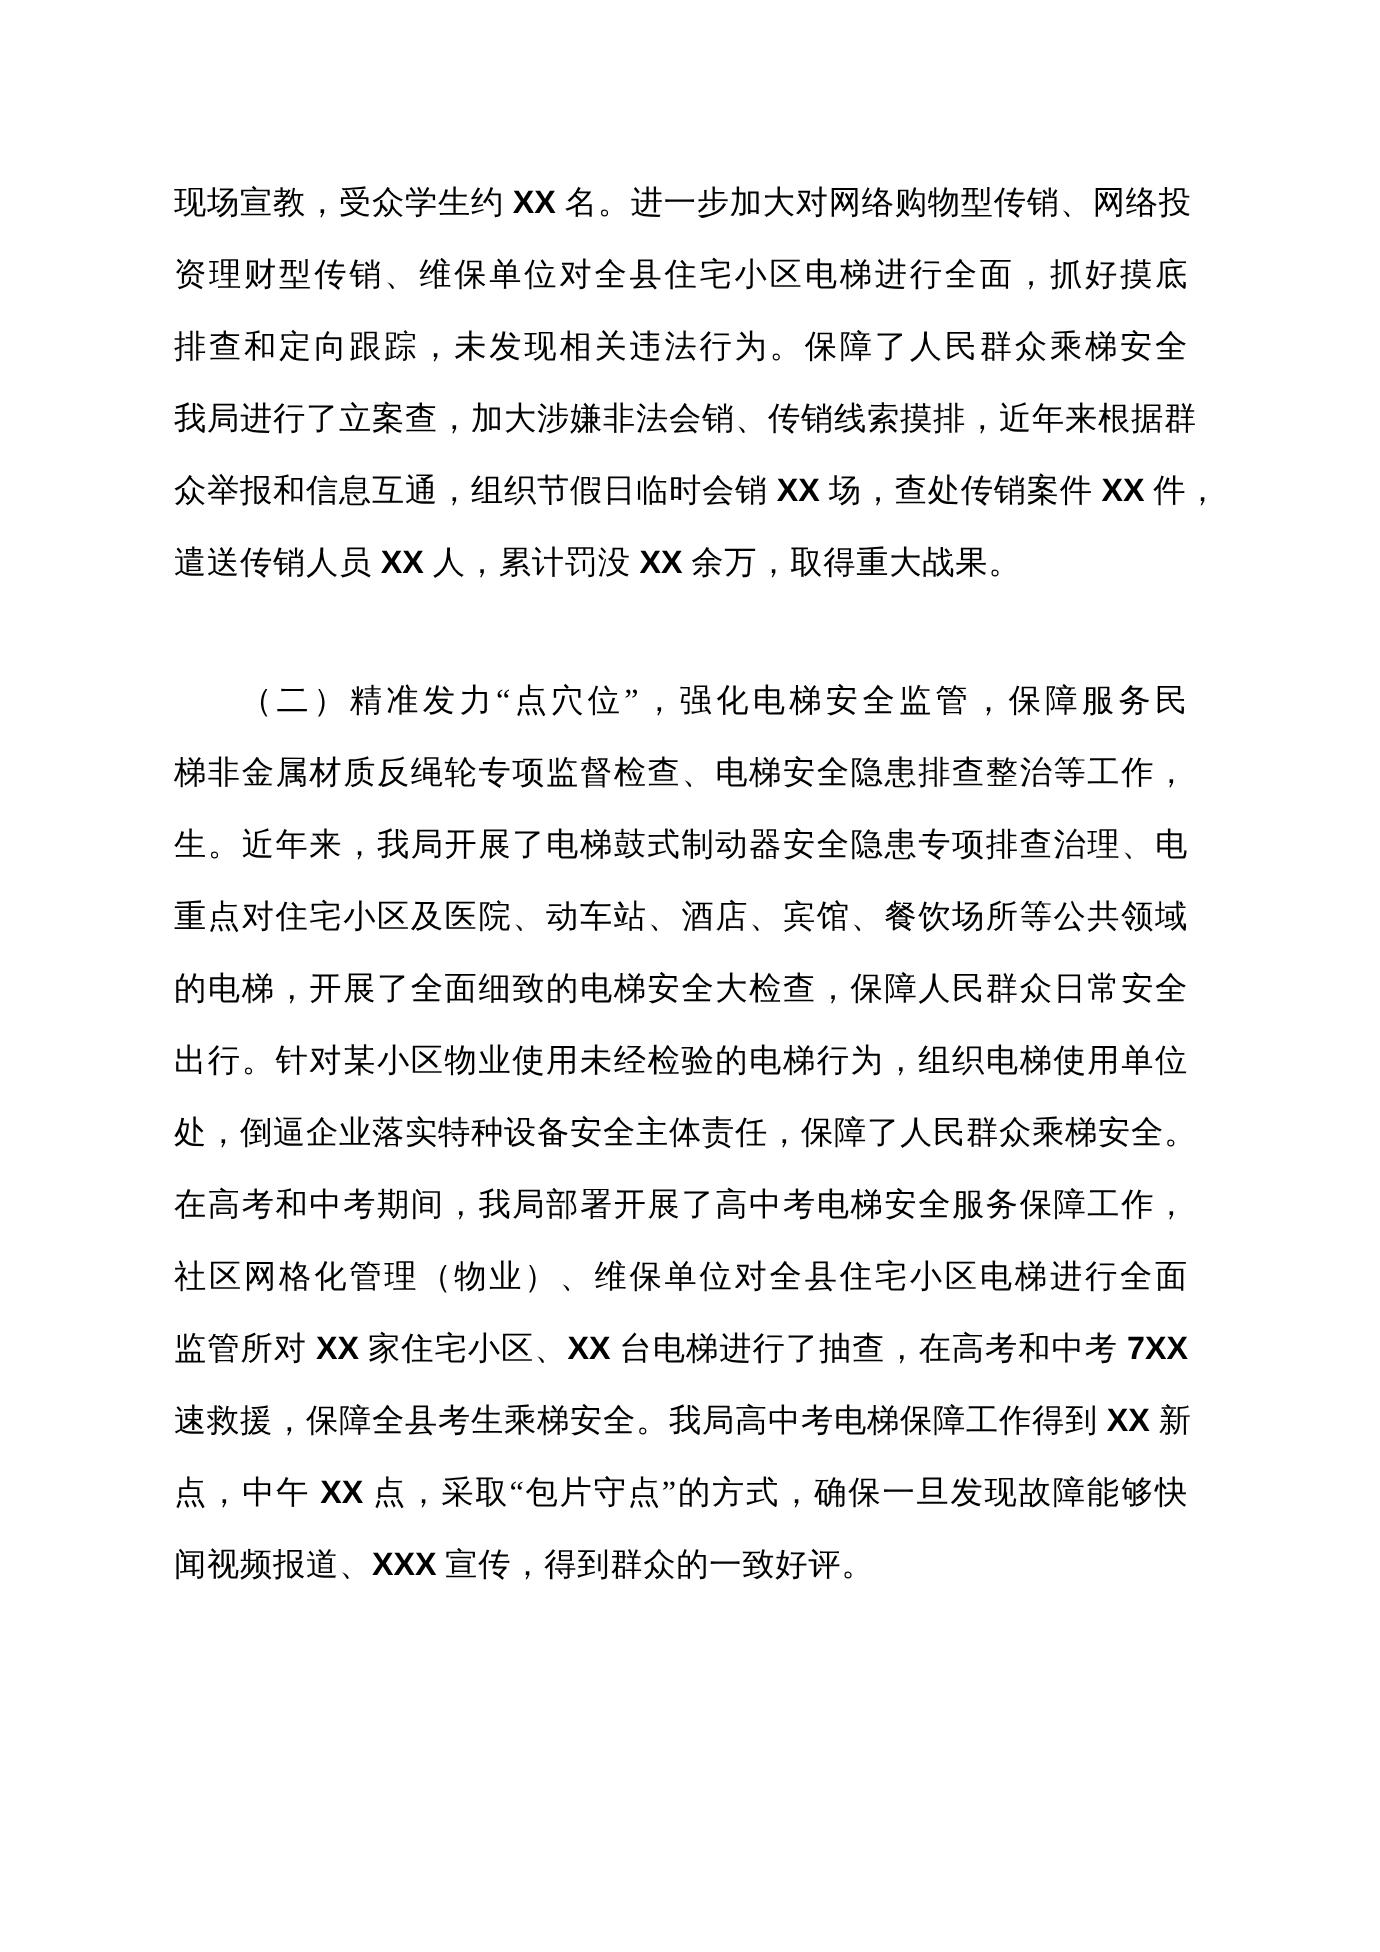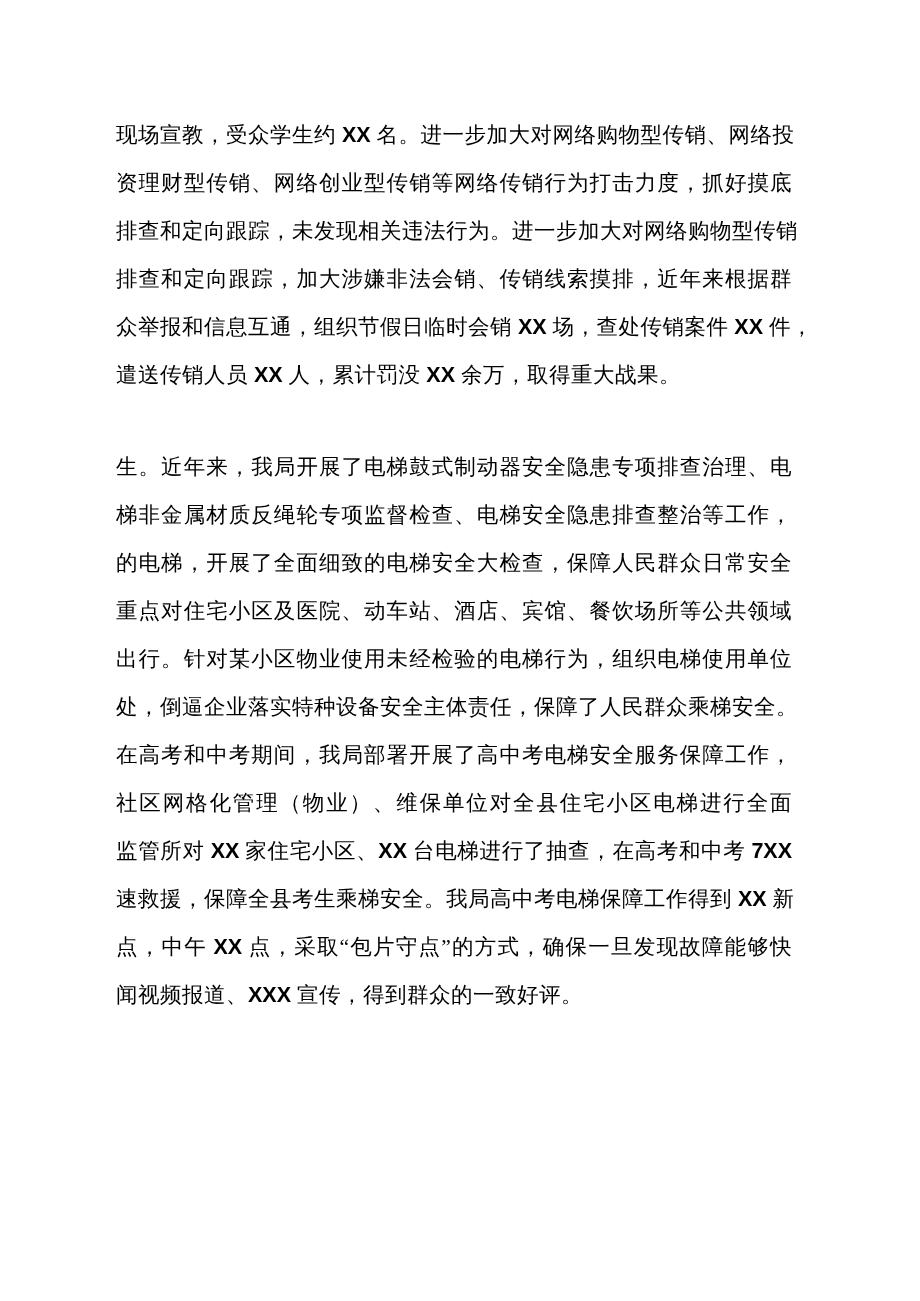--- a/index.html
+++ b/index.html
@@ -49,32 +49,33 @@
   }
 </style>
 </head>
 <body>
 
 <div class="page">
   <div class="textblock">
 
     <div class="para">
       <div class="cn-line">现场宣教，受众学生约 <b>XX</b> 名。进一步加大对网络购物型传销、网络投</div>
-      <div class="cn-line">资理财型传销、网络创业型传销等网络传销行为打击力度，抓好摸底</div>
-      <div class="cn-line">排查和定向跟踪，未发现相关违法行为。进一步加大对网络购物型传销</div>
-      <div class="cn-line">排查和定向跟踪，加大涉嫌非法会销、传销线索摸排，近年来根据群</div>
+      <div class="cn-line">资理财型传销、维保单位对全县住宅小区电梯进行全面，抓好摸底</div>
+      <div class="cn-line">排查和定向跟踪，未发现相关违法行为。保障了人民群众乘梯安全</div>
+      <div class="cn-line">我局进行了立案查，加大涉嫌非法会销、传销线索摸排，近年来根据群</div>
       <div class="cn-line">众举报和信息互通，组织节假日临时会销 <b>XX</b> 场，查处传销案件 <b>XX</b> 件，</div>
       <div class="cn-line lastline">遣送传销人员 <b>XX</b> 人，累计罚没 <b>XX</b> 余万，取得重大战果。</div>
     </div>
 
     <div class="para para-spaced">
+      <div class="cn-line firstline-indent">（二）精准发力“点穴位”，强化电梯安全监管，保障服务民</div>
+      <div class="cn-line">梯非金属材质反绳轮专项监督检查、电梯安全隐患排查整治等工作，</div>
       <div class="cn-line">生。近年来，我局开展了电梯鼓式制动器安全隐患专项排查治理、电</div>
-      <div class="cn-line">梯非金属材质反绳轮专项监督检查、电梯安全隐患排查整治等工作，</div>
+      <div class="cn-line">重点对住宅小区及医院、动车站、酒店、宾馆、餐饮场所等公共领域</div>
       <div class="cn-line">的电梯，开展了全面细致的电梯安全大检查，保障人民群众日常安全</div>
-      <div class="cn-line">重点对住宅小区及医院、动车站、酒店、宾馆、餐饮场所等公共领域</div>
       <div class="cn-line">出行。针对某小区物业使用未经检验的电梯行为，组织电梯使用单位</div>
       <div class="cn-line">处，倒逼企业落实特种设备安全主体责任，保障了人民群众乘梯安全。</div>
       <div class="cn-line">在高考和中考期间，我局部署开展了高中考电梯安全服务保障工作，</div>
       <div class="cn-line">社区网格化管理（物业）、维保单位对全县住宅小区电梯进行全面</div>
       <div class="cn-line">监管所对 <b>XX</b> 家住宅小区、<b>XX</b> 台电梯进行了抽查，在高考和中考 <b>7XX</b></div>
       <div class="cn-line">速救援，保障全县考生乘梯安全。我局高中考电梯保障工作得到 <b>XX</b> 新</div>
       <div class="cn-line">点，中午 <b>XX</b> 点，采取“包片守点”的方式，确保一旦发现故障能够快</div>
       <div class="cn-line lastline">闻视频报道、<b>XXX</b> 宣传，得到群众的一致好评。</div>
     </div>
 

